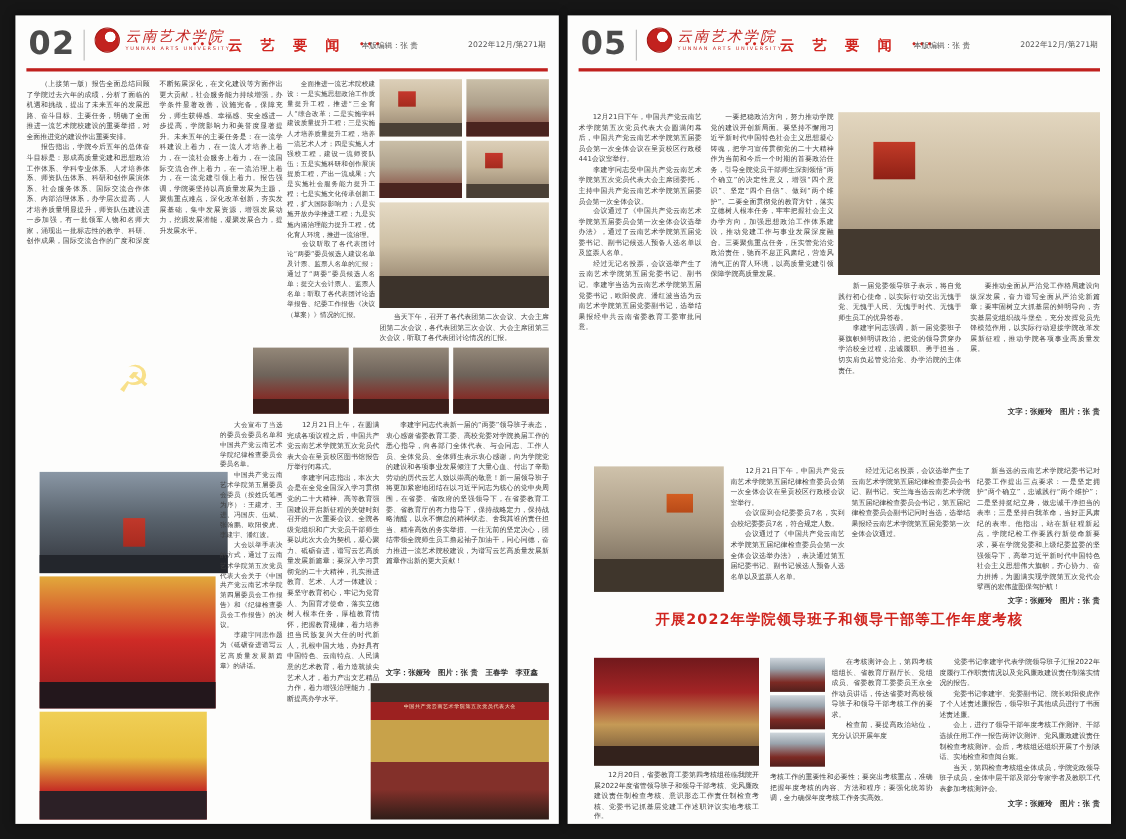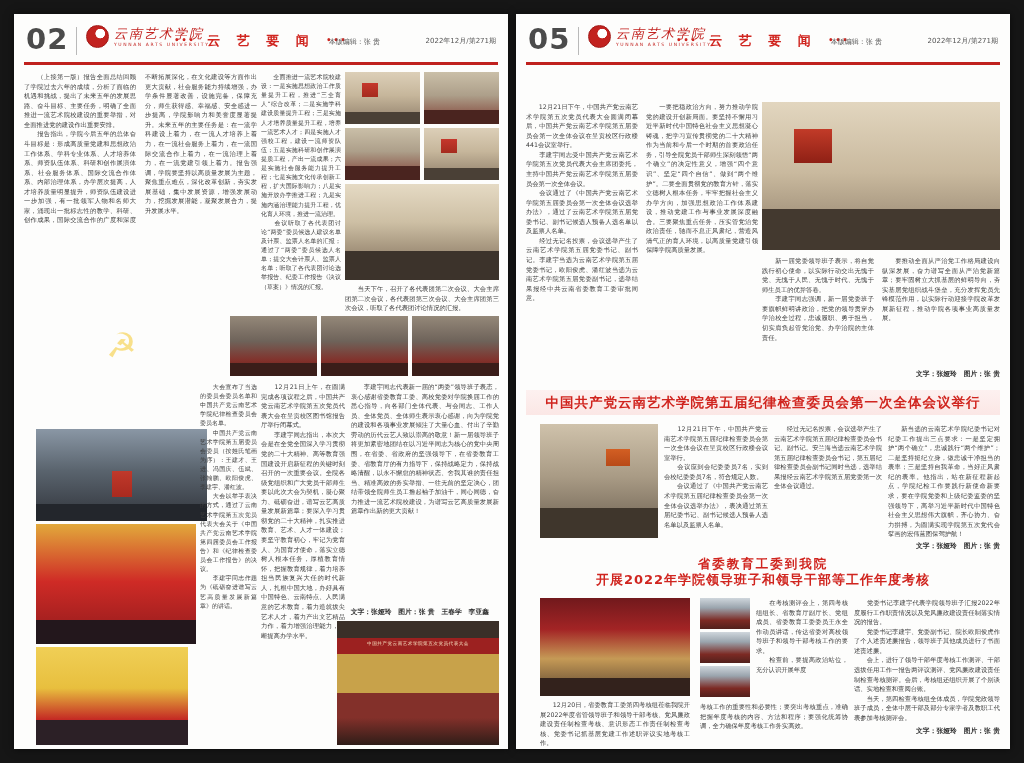--- a/index.html
+++ b/index.html
@@ -213,31 +213,29 @@
 　　李建宇同志受中国共产党云南艺术学院第五次党员代表大会主席团委托，主持中国共产党云南艺术学院第五届委员会第一次全体会议。
 　　会议通过了《中国共产党云南艺术学院第五届委员会第一次全体会议选举办法》，通过了云南艺术学院第五届党委书记、副书记候选人预备人选名单以及监票人名单。
 　　经过无记名投票，会议选举产生了云南艺术学院第五届党委书记、副书记。李建宇当选为云南艺术学院第五届党委书记，欧阳俊虎、潘红波当选为云南艺术学院第五届党委副书记，选举结果报经中共云南省委教育工委审批同意。</div>
     <div class="txt a1-c2">　　一要把稳政治方向，努力推动学院党的建设开创新局面。要坚持不懈用习近平新时代中国特色社会主义思想凝心铸魂，把学习宣传贯彻党的二十大精神作为当前和今后一个时期的首要政治任务，引导全院党员干部师生深刻领悟“两个确立”的决定性意义，增强“四个意识”、坚定“四个自信”、做到“两个维护”。二要全面贯彻党的教育方针，落实立德树人根本任务，牢牢把握社会主义办学方向，加强思想政治工作体系建设，推动党建工作与事业发展深度融合。三要聚焦重点任务，压实管党治党政治责任，驰而不息正风肃纪，营造风清气正的育人环境，以高质量党建引领保障学院高质量发展。</div>
     <div class="ph ph-a1 a1-photo"></div>
     <div class="txt a1-c3">　　新一届党委领导班子表示，将自觉践行初心使命，以实际行动交出无愧于党、无愧于人民、无愧于时代、无愧于师生员工的优异答卷。
 　　李建宇同志强调，新一届党委班子要旗帜鲜明讲政治，把党的领导贯穿办学治校全过程，忠诚履职、勇于担当，切实肩负起管党治党、办学治院的主体责任。</div>
     <div class="txt a1-c4">　　要推动全面从严治党工作格局建设向纵深发展，奋力谱写全面从严治党新篇章；要牢固树立大抓基层的鲜明导向，夯实基层党组织战斗堡垒，充分发挥党员先锋模范作用，以实际行动迎接学院改革发展新征程，推动学院各项事业高质量发展。</div>
     <div class="byline a1-byline">文字：张娅玲　图片：张 贵</div>
 
-    <div class="banner a2-banner">中国共产党云南艺术学院第五届纪律检查委员会第一次全体会议举行</div>
     <div class="ph ph-a2 a2-photo"></div>
     <div class="txt a2-c2">　　12月21日下午，中国共产党云南艺术学院第五届纪律检查委员会第一次全体会议在呈贡校区行政楼会议室举行。
 　　会议应到会纪委委员7名，实到会校纪委委员7名，符合规定人数。
 　　会议通过了《中国共产党云南艺术学院第五届纪律检查委员会第一次全体会议选举办法》，表决通过第五届纪委书记、副书记候选人预备人选名单以及监票人名单。</div>
     <div class="txt a2-c3">　　经过无记名投票，会议选举产生了云南艺术学院第五届纪律检查委员会书记、副书记。安兰海当选云南艺术学院第五届纪律检查委员会书记，第五届纪律检查委员会副书记同时当选，选举结果报经云南艺术学院第五届党委第一次全体会议通过。</div>
     <div class="txt a2-c4">　　新当选的云南艺术学院纪委书记对纪委工作提出三点要求：一是坚定拥护“两个确立”，忠诚践行“两个维护”；二是坚持挺纪立身，做忠诚干净担当的表率；三是坚持自我革命，当好正风肃纪的表率。他指出，站在新征程新起点，学院纪检工作要践行新使命新要求，要在学院党委和上级纪委监委的坚强领导下，高举习近平新时代中国特色社会主义思想伟大旗帜，齐心协力、奋力拼搏，为圆满实现学院第五次党代会擘画的宏伟蓝图保驾护航！</div>
     <div class="byline a2-byline">文字：张娅玲　图片：张 贵</div>
 
     <div class="a3-title">
-      <div class="l1">省委教育工委到我院</div>
       <div class="l2">开展2022年学院领导班子和领导干部等工作年度考核</div>
     </div>
     <div class="ph ph-redhall a3-big"></div>
     <div class="txt a3-ta">　　12月20日，省委教育工委第四考核组莅临我院开展2022年度省管领导班子和领导干部考核、党风廉政建设责任制检查考核、意识形态工作责任制检查考核、党委书记抓基层党建工作述职评议实地考核工作。</div>
     <div class="ph ph-speaker a3-sp1"></div>
     <div class="ph ph-speaker a3-sp2"></div>
     <div class="ph ph-speaker a3-sp3"></div>
     <div class="txt a3-ca">　　在考核测评会上，第四考核组组长、省教育厅副厅长、党组成员、省委教育工委委员王永全作动员讲话，传达省委对高校领导班子和领导干部考核工作的要求。
 　　检查前，要提高政治站位，充分认识开展年度</div>
     <div class="txt a3-tb">考核工作的重要性和必要性；要突出考核重点，准确把握年度考核的内容、方法和程序；要强化统筹协调，全力确保年度考核工作务实高效。</div>

